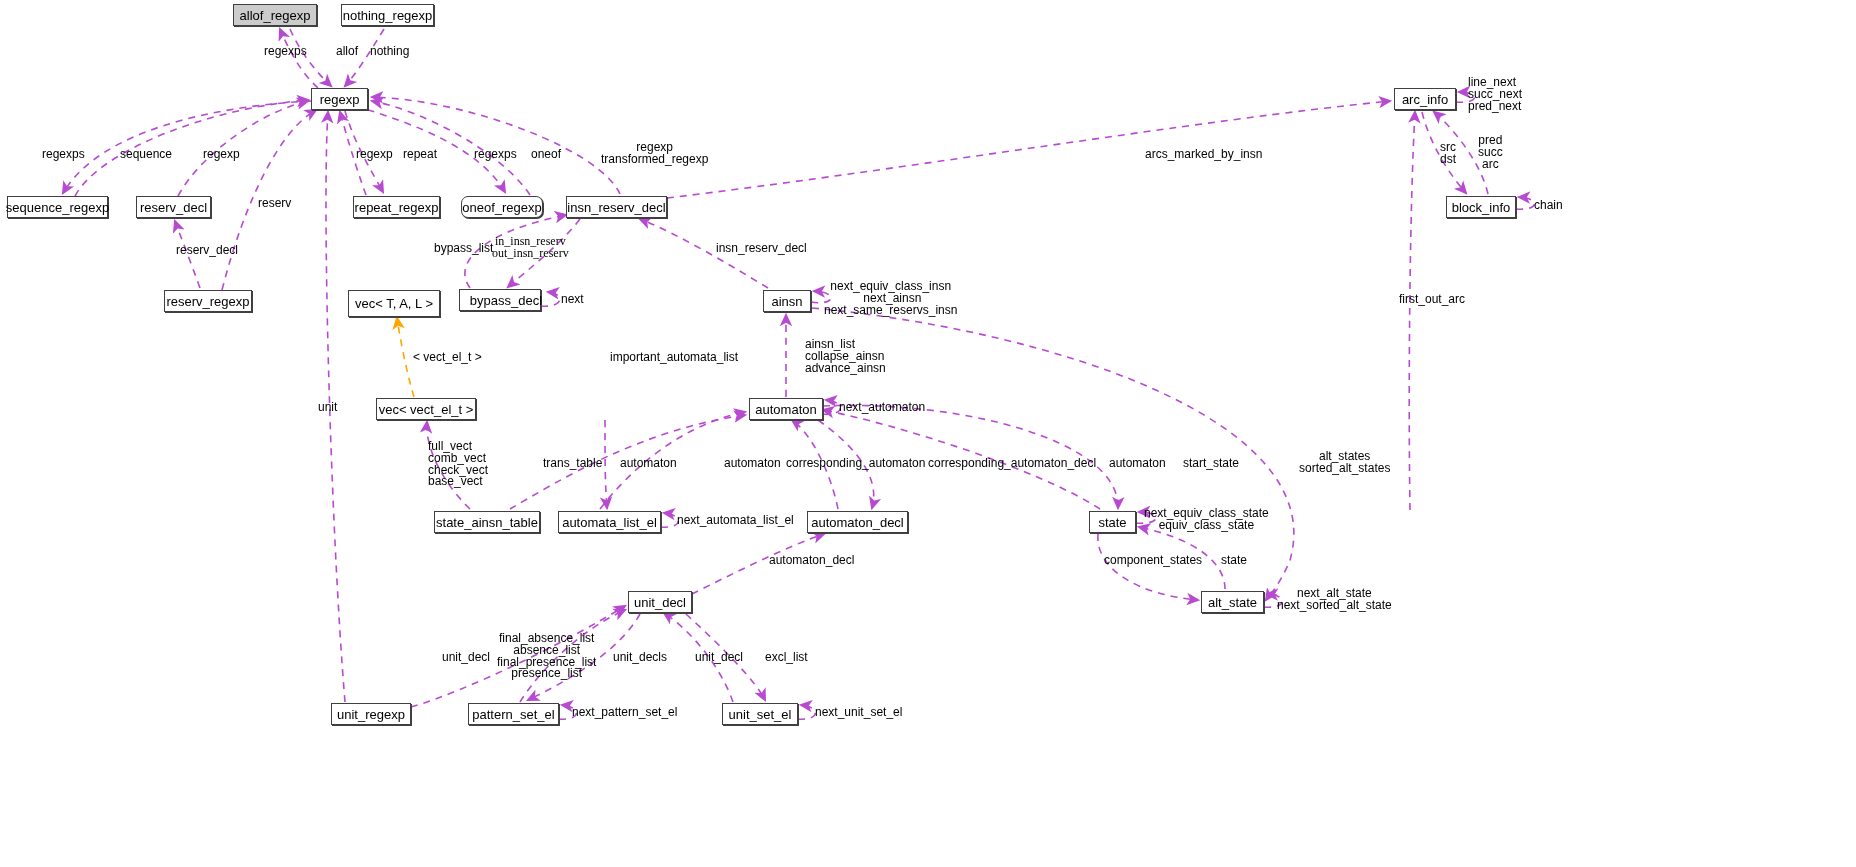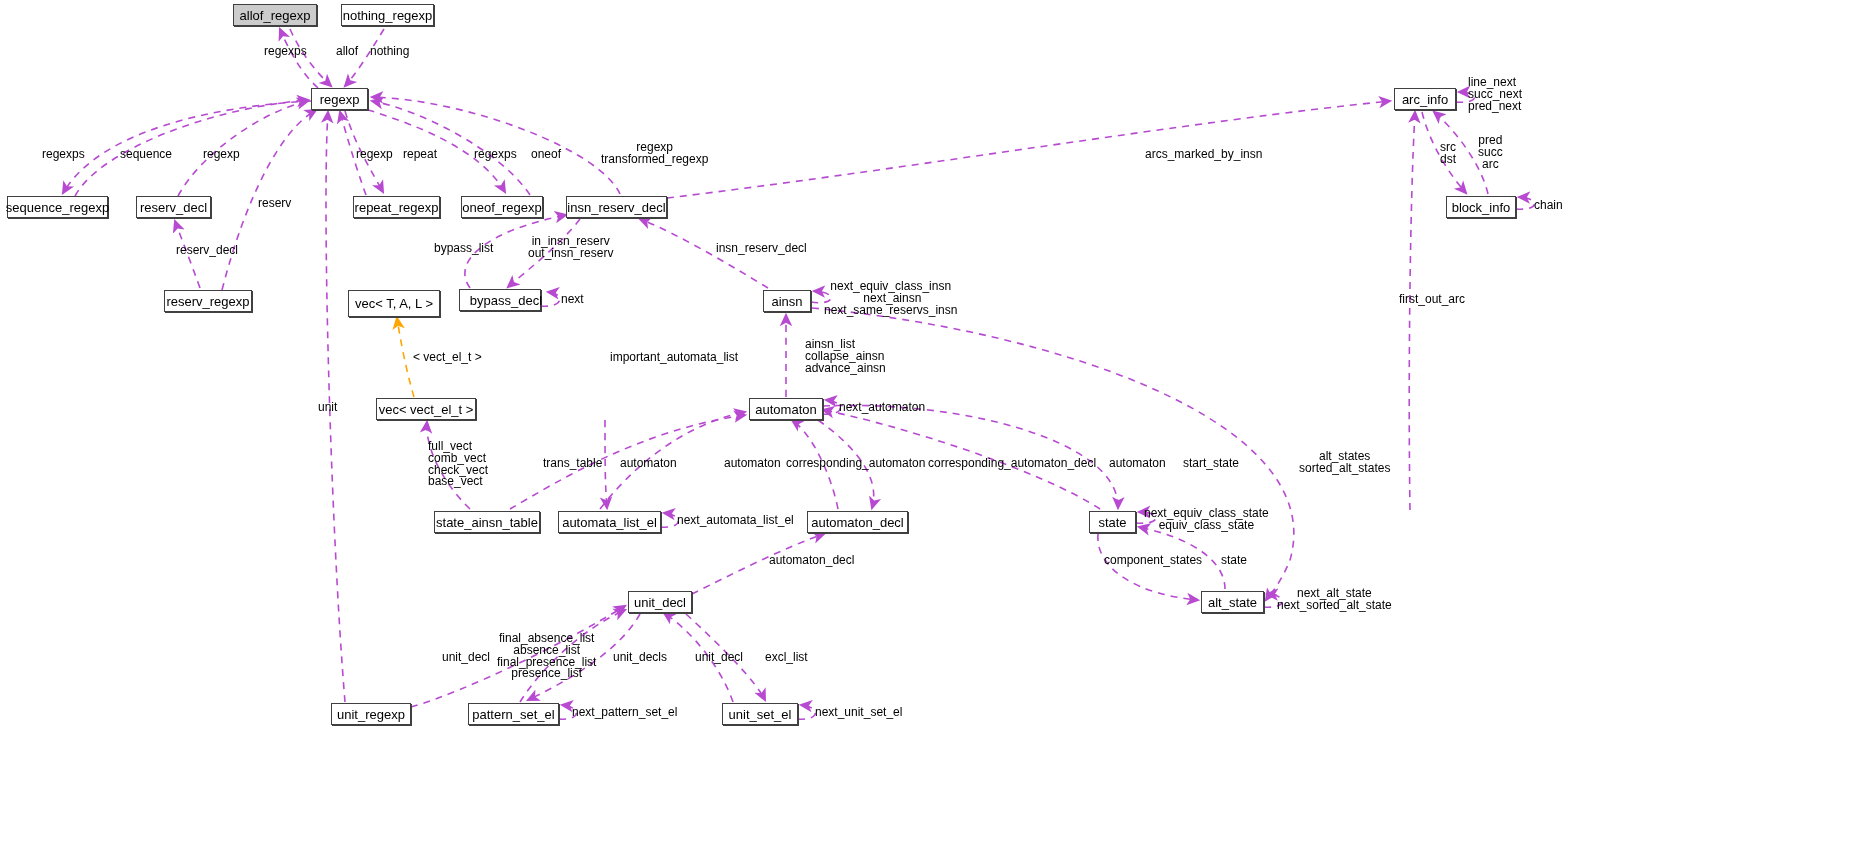--- a/index.html
+++ b/index.html
@@ -181,21 +181,21 @@
     </div>
   <div class="node" style="left:7px;top:196px;width:101px;height:22px;">
       <span>sequence_regexp</span>
     </div>
   <div class="node" style="left:136px;top:196px;width:75px;height:22px;">
       <span>reserv_decl</span>
     </div>
   <div class="node" style="left:353px;top:196px;width:87px;height:22px;">
       <span>repeat_regexp</span>
     </div>
-  <div class="node" style="left:461px;top:196px;width:82px;height:22px;">
+  <div class="node" style="left:461px;top:196px;width:82px;height:22px;border-radius:7px;">
       <span>oneof_regexp</span>
     </div>
   <div class="node" style="left:566px;top:196px;width:101px;height:22px;">
       <span>insn_reserv_decl</span>
     </div>
   <div class="node" style="left:1446px;top:196px;width:70px;height:22px;">
       <span>block_info</span>
     </div>
   <div class="node" style="left:164px;top:290px;width:88px;height:22px;">
       <span>reserv_regexp</span>
@@ -261,21 +261,21 @@
   <div class="edge-label" style="left:1145px;top:149px;">arcs_marked_by_insn</div>
   <div class="edge-label center" style="left:1440px;top:142px;">src
 dst</div>
   <div class="edge-label center" style="left:1478px;top:135px;">pred
 succ
 arc</div>
   <div class="edge-label" style="left:258px;top:198px;">reserv</div>
   <div class="edge-label" style="left:1534px;top:200px;">chain</div>
   <div class="edge-label" style="left:176px;top:245px;">reserv_decl</div>
   <div class="edge-label" style="left:434px;top:243px;">bypass_list</div>
-  <div class="edge-label center" style="left:528px;top:236px;">in_insn_reserv
+  <div class="edge-label center" style="left:492px;top:236px;font-family:Liberation Serif, serif;">in_insn_reserv
 out_insn_reserv</div>
   <div class="edge-label" style="left:716px;top:243px;">insn_reserv_decl</div>
   <div class="edge-label" style="left:561px;top:294px;">next</div>
   <div class="edge-label center" style="left:824px;top:281px;">next_equiv_class_insn
  next_ainsn
 next_same_reservs_insn</div>
   <div class="edge-label" style="left:318px;top:402px;">unit</div>
   <div class="edge-label" style="left:805px;top:339px;">ainsn_list
 collapse_ainsn
 advance_ainsn</div>

